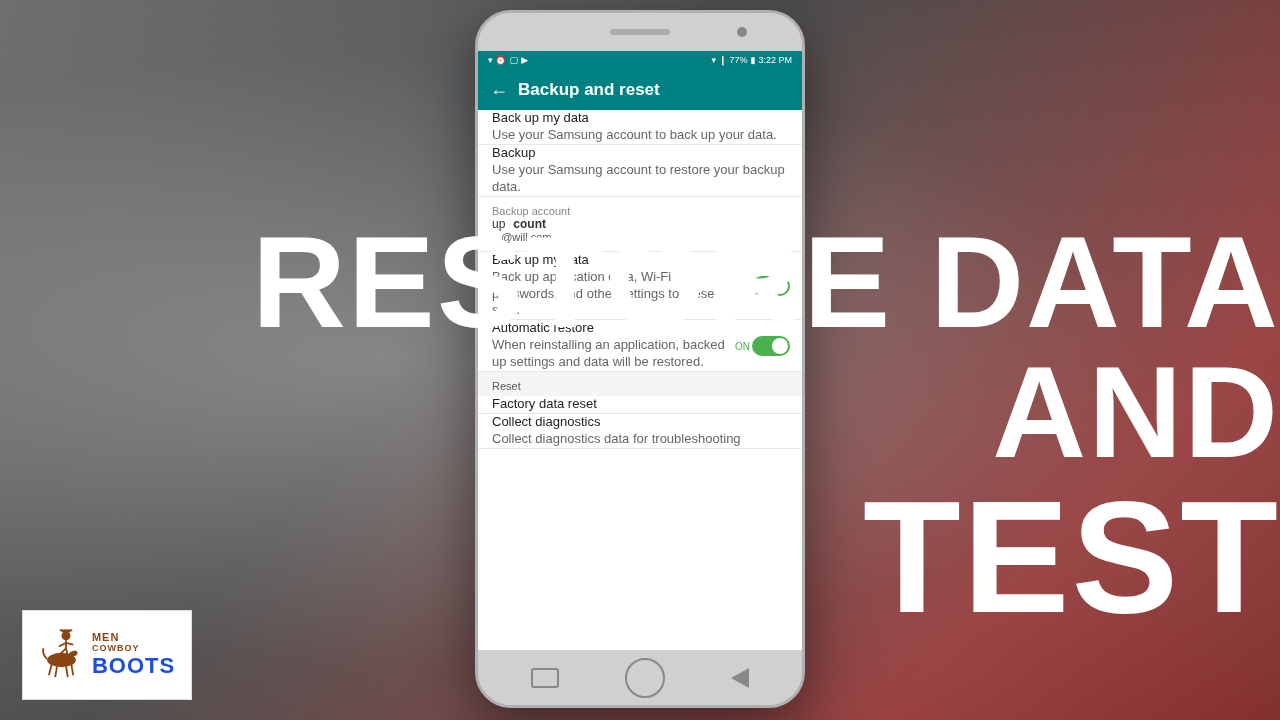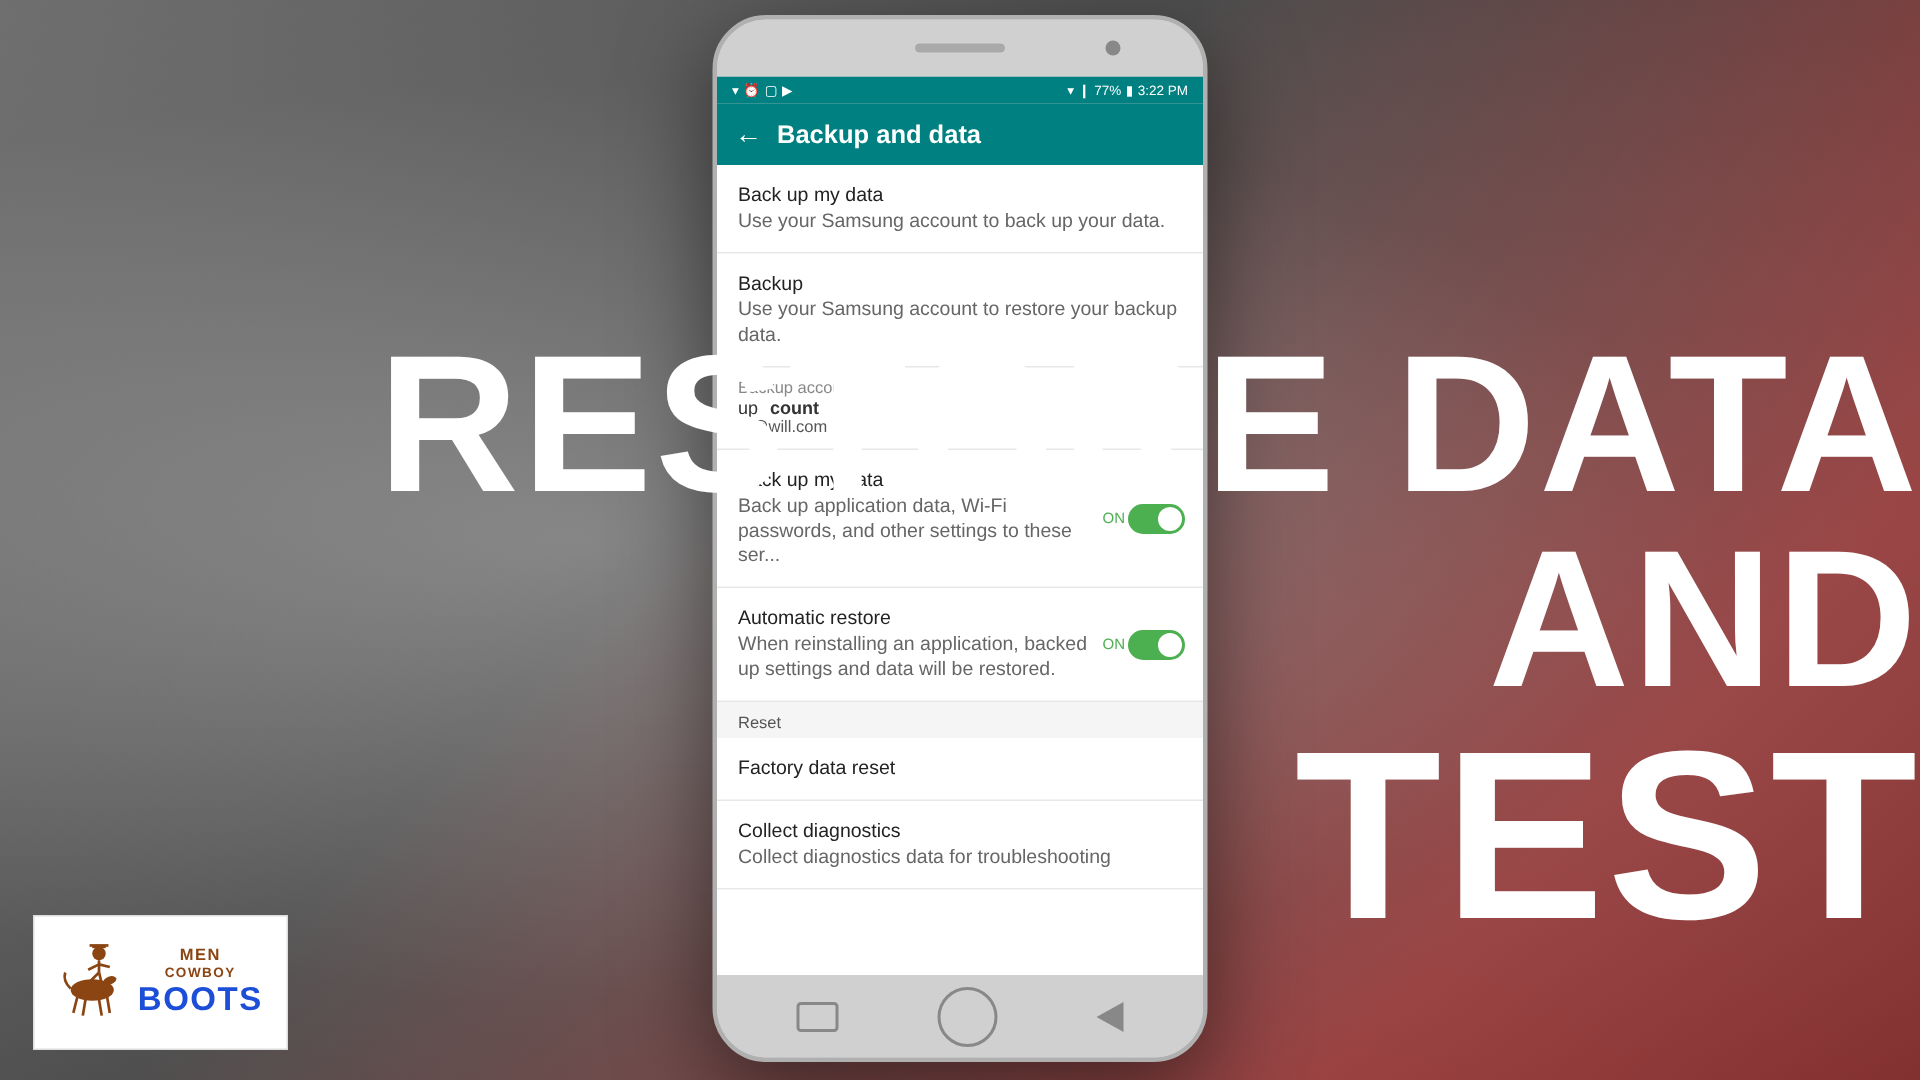--- a/index.html
+++ b/index.html
@@ -144,21 +144,21 @@
     }
 
     
     .screen-content {
       background: white;
       min-height: 540px;
       overflow: hidden;
     }
 
     .setting-item {
-      padding: 12px 14px;
+      padding: 0 14px;
       border-bottom: 1px solid #e8e8e8;
       position: relative;
     }
 
     .setting-item .title {
       font-size: 13px;
       font-weight: 500;
       color: #222;
       margin-bottom: 2px;
     }
@@ -294,21 +294,20 @@
       font-weight: 900;
       color: #1d4ed8;
       letter-spacing: 1px;
       font-family: Arial Black, Arial, sans-serif;
     }
 
     .logo-wrapper {
       display: flex;
       align-items: center;
       gap: 8px;
-      text-align: center;
     }
 
     .cowboy-svg {
       width: 45px;
       height: 55px;
     }
   </style>
 </head>
 <body>
 
@@ -339,21 +338,21 @@
         <span>▾</span>
         <span>❙</span>
         <span>77%</span>
         <span>▮</span>
         <span>3:22 PM</span>
       </div>
     </div>
 
     <div class="app-header">
       <span class="back-arrow">←</span>
-      <span>Backup and data</span>
+      <span>Backup and reset</span>
     </div>
 
     <div class="screen-content">
 
       <div class="setting-item">
         <div class="title">Back up my data</div>
         <div class="desc">Use your Samsung account to back up your data.</div>
       </div>
 
       <div class="setting-item">

